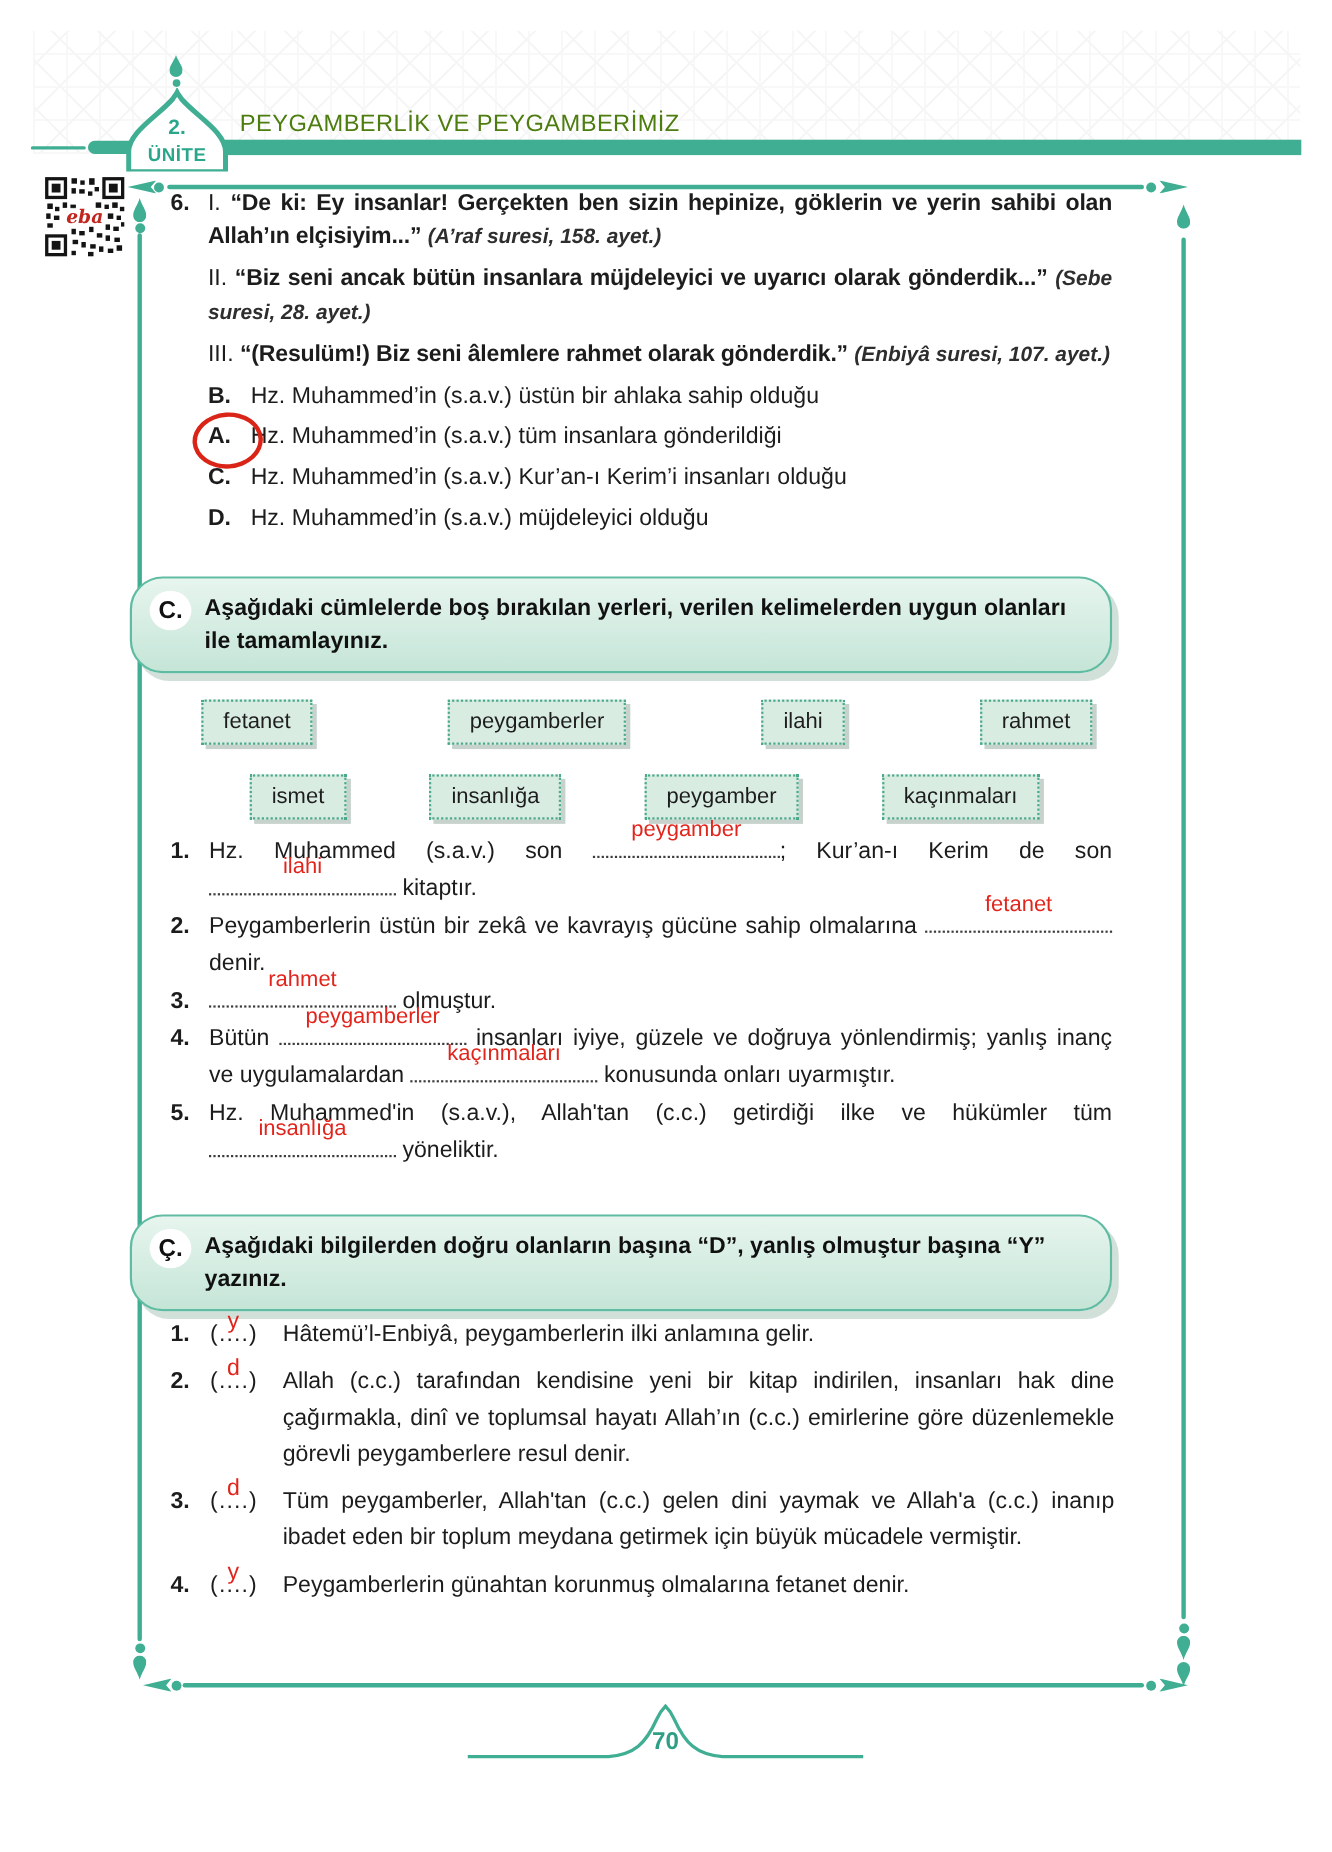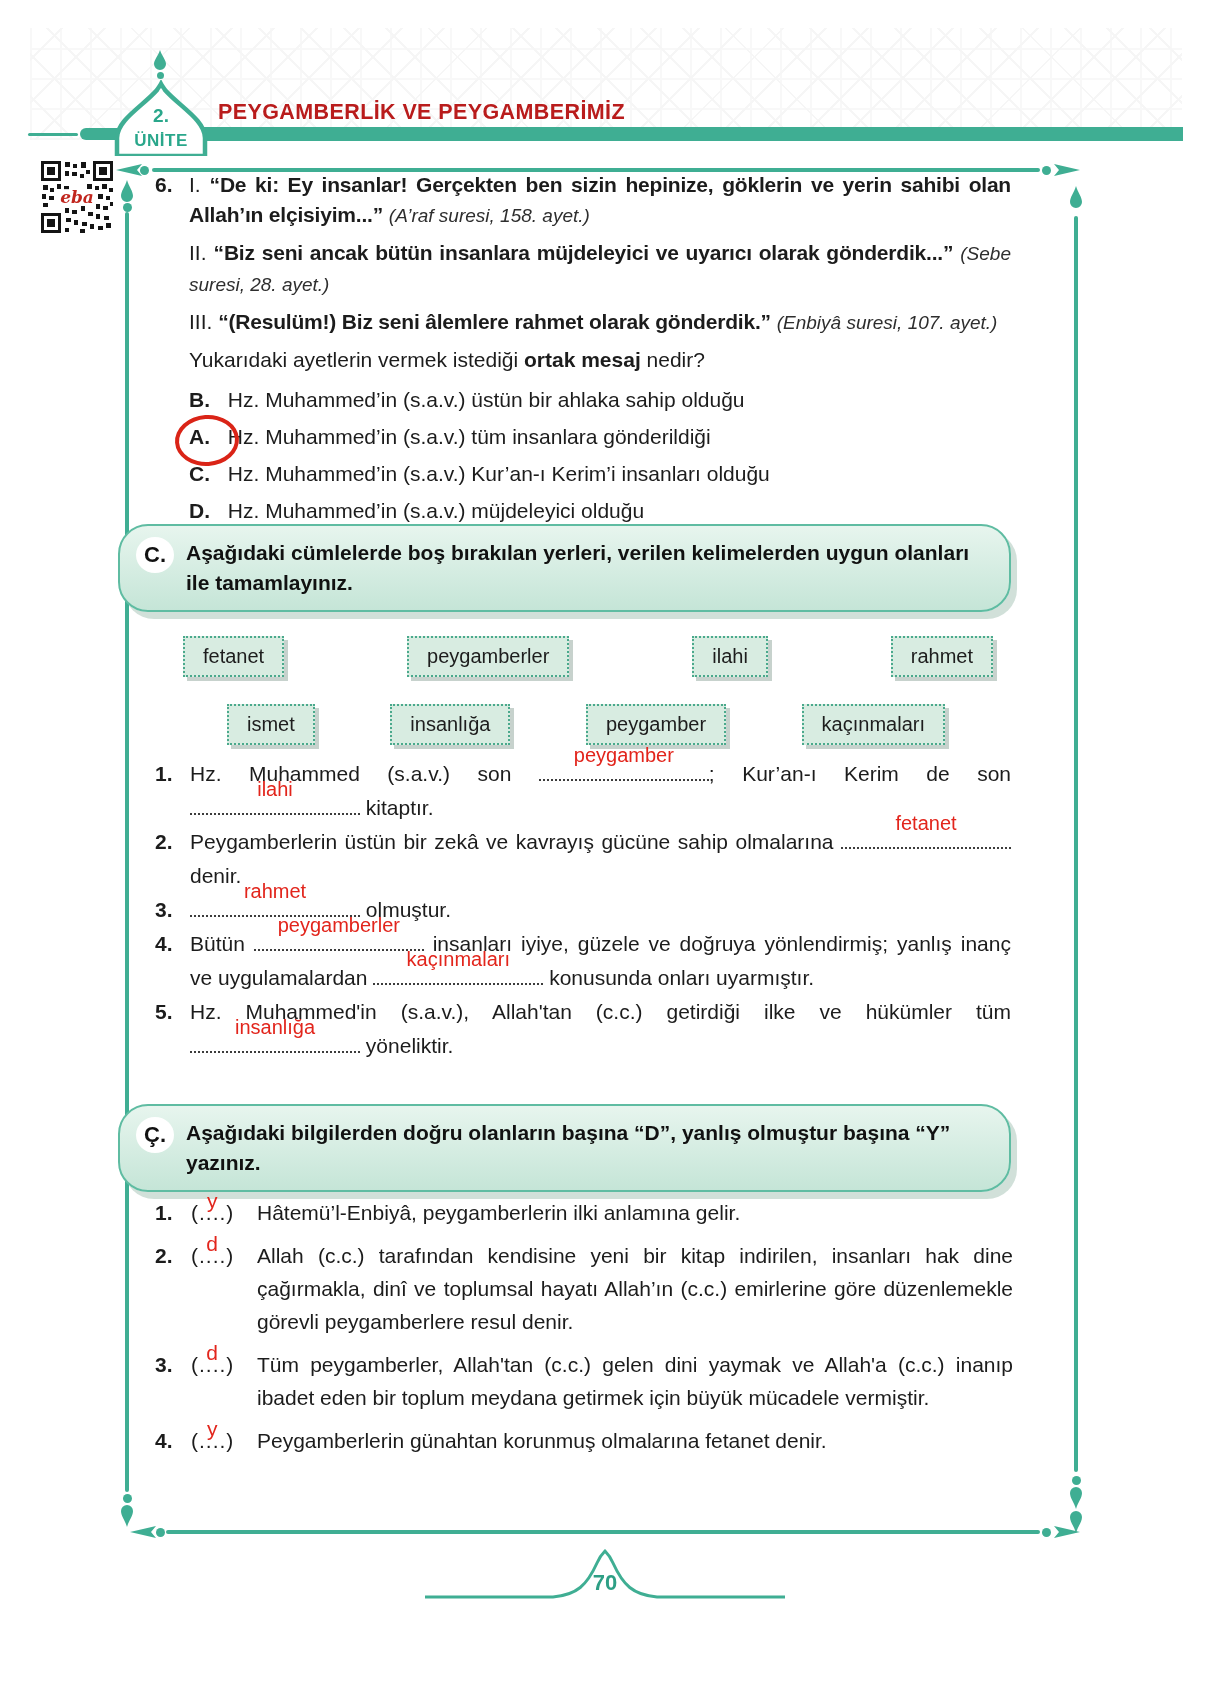--- a/index.html
+++ b/index.html
@@ -14,38 +14,38 @@
       repeating-linear-gradient(90deg,#f4f4f4 0 2px,transparent 2px 30px),
       repeating-linear-gradient(0deg,#f4f4f4 0 2px,transparent 2px 30px);}
 
   
   .main-bar{position:absolute;left:198px;top:127px;width:985px;height:14px;background:#3FAE93;}
   .left-thin{position:absolute;left:28px;top:133px;width:50px;height:3px;background:#3FAE93;border-radius:2px;}
   .left-thick{position:absolute;left:80px;top:128px;width:44px;height:12px;background:#3FAE93;border-radius:6px;}
   .unit-dome{position:absolute;left:113px;top:80px;}
   .finial-drop{position:absolute;left:154px;top:50px;}
   .finial-dot{position:absolute;left:157px;top:72px;width:7px;height:7px;border-radius:50%;background:#3FAE93;}
-  .page-title{position:absolute;left:218px;top:100px;font-size:21.5px;font-weight:bold;color:#b91c1c;letter-spacing:.4px;}
+  .page-title{position:absolute;left:218px;top:100px;font-size:21.5px;font-weight:normal;color:#4d7c0f;letter-spacing:.4px;}
 
   .qr{position:absolute;left:40px;top:160px;}
 
   
   .hline{position:absolute;height:4px;background:#3FAE93;border-radius:2px;}
   .vline{position:absolute;width:4px;background:#3FAE93;border-radius:2px;}
   .dot{position:absolute;width:9px;height:9px;border-radius:50%;background:#3FAE93;}
   .orn{position:absolute;}
 
   
   #q6{position:absolute;left:155px;top:170px;width:856px;}
   #q6 .q-no{position:absolute;left:0;top:0;font-weight:bold;font-size:21px;line-height:30px;}
   #q6 .q-body{padding-left:34px;}
   .q-item{margin:0 0 7px;line-height:30px;font-size:21px;text-align:justify;}
   .q-item .rn{font-weight:normal;}
   .q-item b{font-weight:bold;letter-spacing:-.2px;}
-  .src{font-style:italic;font-size:19px;color:#2e2e2e;font-weight:normal;}
+  .src{font-style:italic;font-size:19px;color:#2e2e2e;font-weight:bold;}
   .q-prompt{margin:2px 0 10px;line-height:30px;font-size:21px;}
   .opt{position:relative;margin:0 0 8px;line-height:29px;font-size:21px;}
   .opt .letter{display:inline-block;width:33px;font-weight:bold;}
   .sel-circle{position:absolute;left:-14px;top:-7px;width:56px;height:43px;border:4px solid #DA2417;
               border-radius:50%;transform:rotate(-4deg);}
 
   
   .instr-box{position:absolute;left:118px;width:893px;border:2.5px solid #5FBCA2;border-radius:30px;
              background:linear-gradient(#e7f5ee,#c5e5d7);box-shadow:6px 7px 0 rgba(139,178,160,.40);
              padding:12px 26px 12px 66px;box-sizing:border-box;}
@@ -212,25 +212,20 @@
       <p class="q-item">
         <span class="rn">II.</span>
         <b>“Biz seni ancak bütün insanlara müjdeleyici ve uyarıcı olarak gönderdik...”</b>
         <i class="src">(Sebe suresi, 28. ayet.)</i>
       </p>
       <p class="q-item">
         <span class="rn">III.</span>
         <b>“(Resulüm!) Biz seni âlemlere rahmet olarak gönderdik.”</b>
         <i class="src">(Enbiyâ suresi, 107. ayet.)</i>
       </p>
-      <p class="q-prompt">
-        <span>Yukarıdaki ayetlerin vermek istediği</span>
-        <b>ortak mesaj</b>
-        <span>nedir?</span>
-      </p>
       <div class="opt">
         <span class="letter">B.</span>
         <span>Hz. Muhammed’in (s.a.v.) üstün bir ahlaka sahip olduğu</span>
       </div>
       <div class="opt">
         <div class="sel-circle"></div>
         <span class="letter">A.</span>
         <span>Hz. Muhammed’in (s.a.v.) tüm insanlara gönderildiği</span>
       </div>
       <div class="opt">

